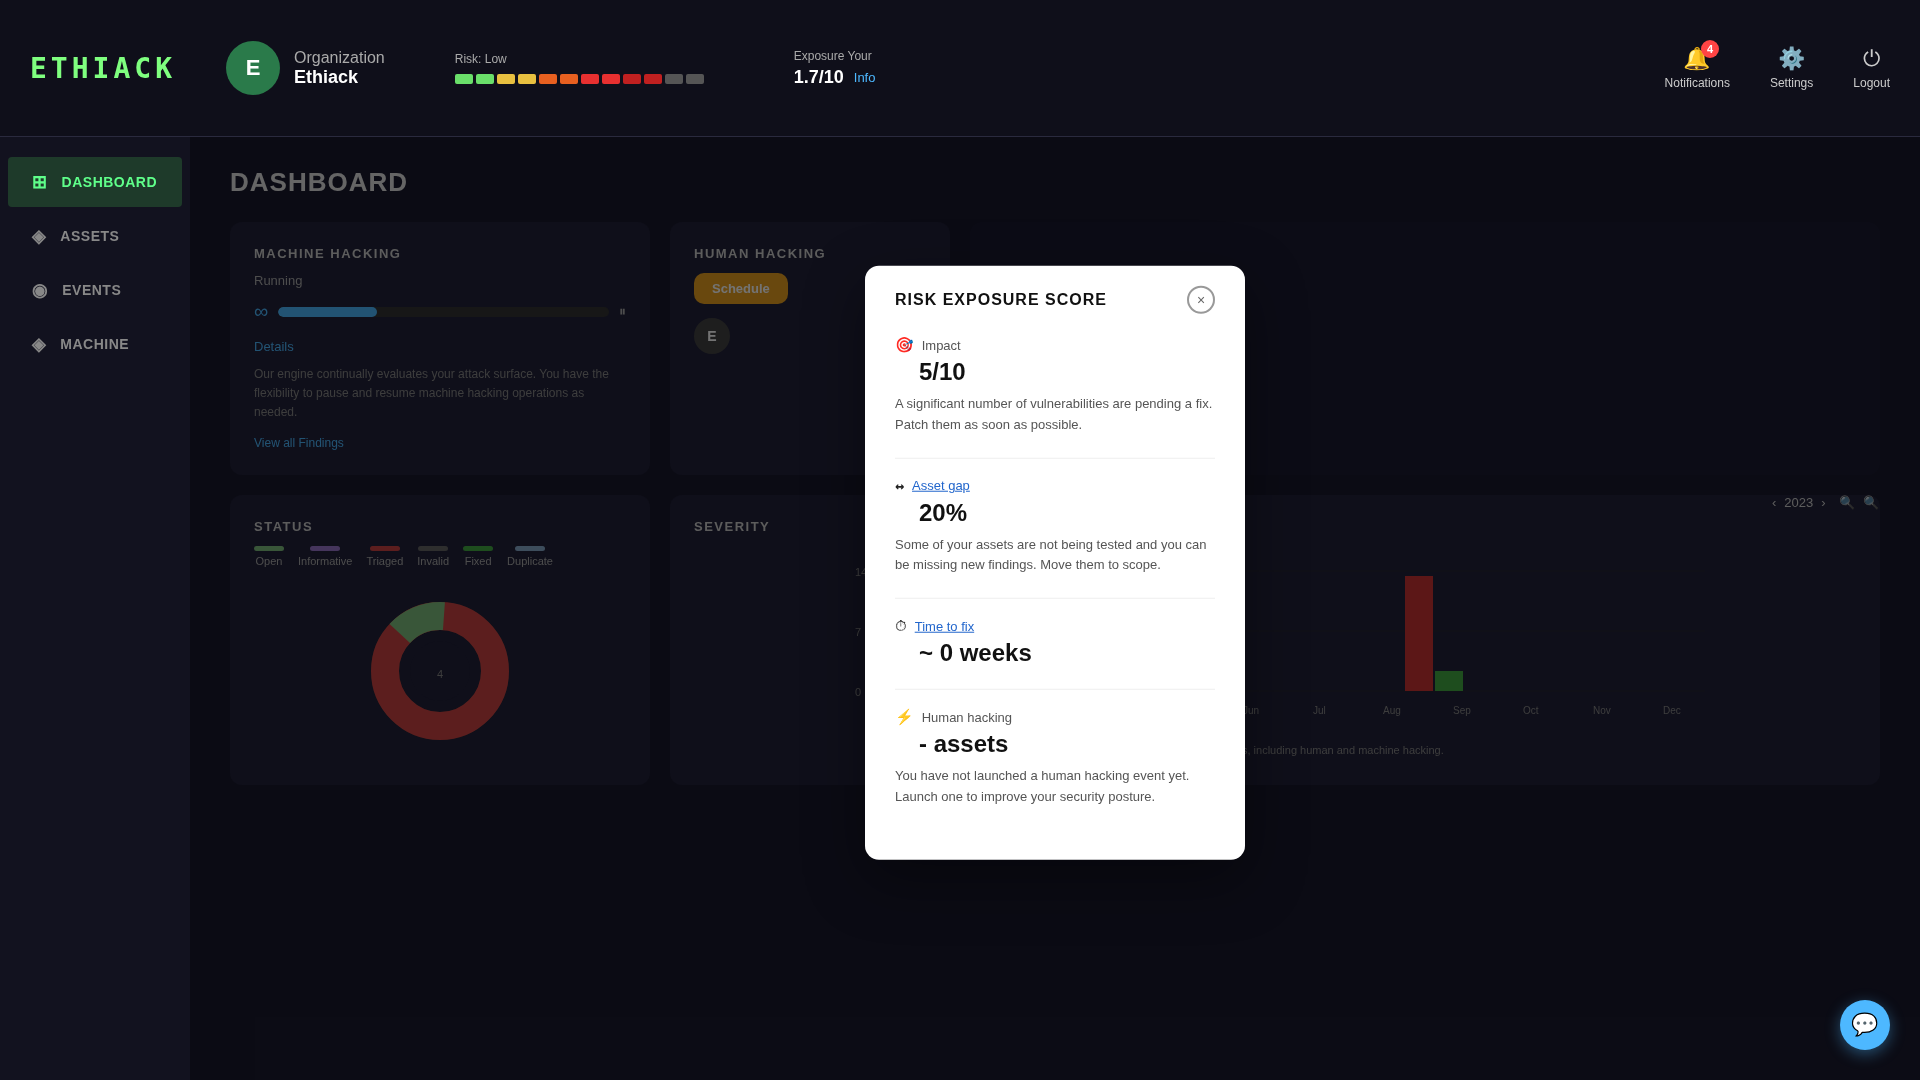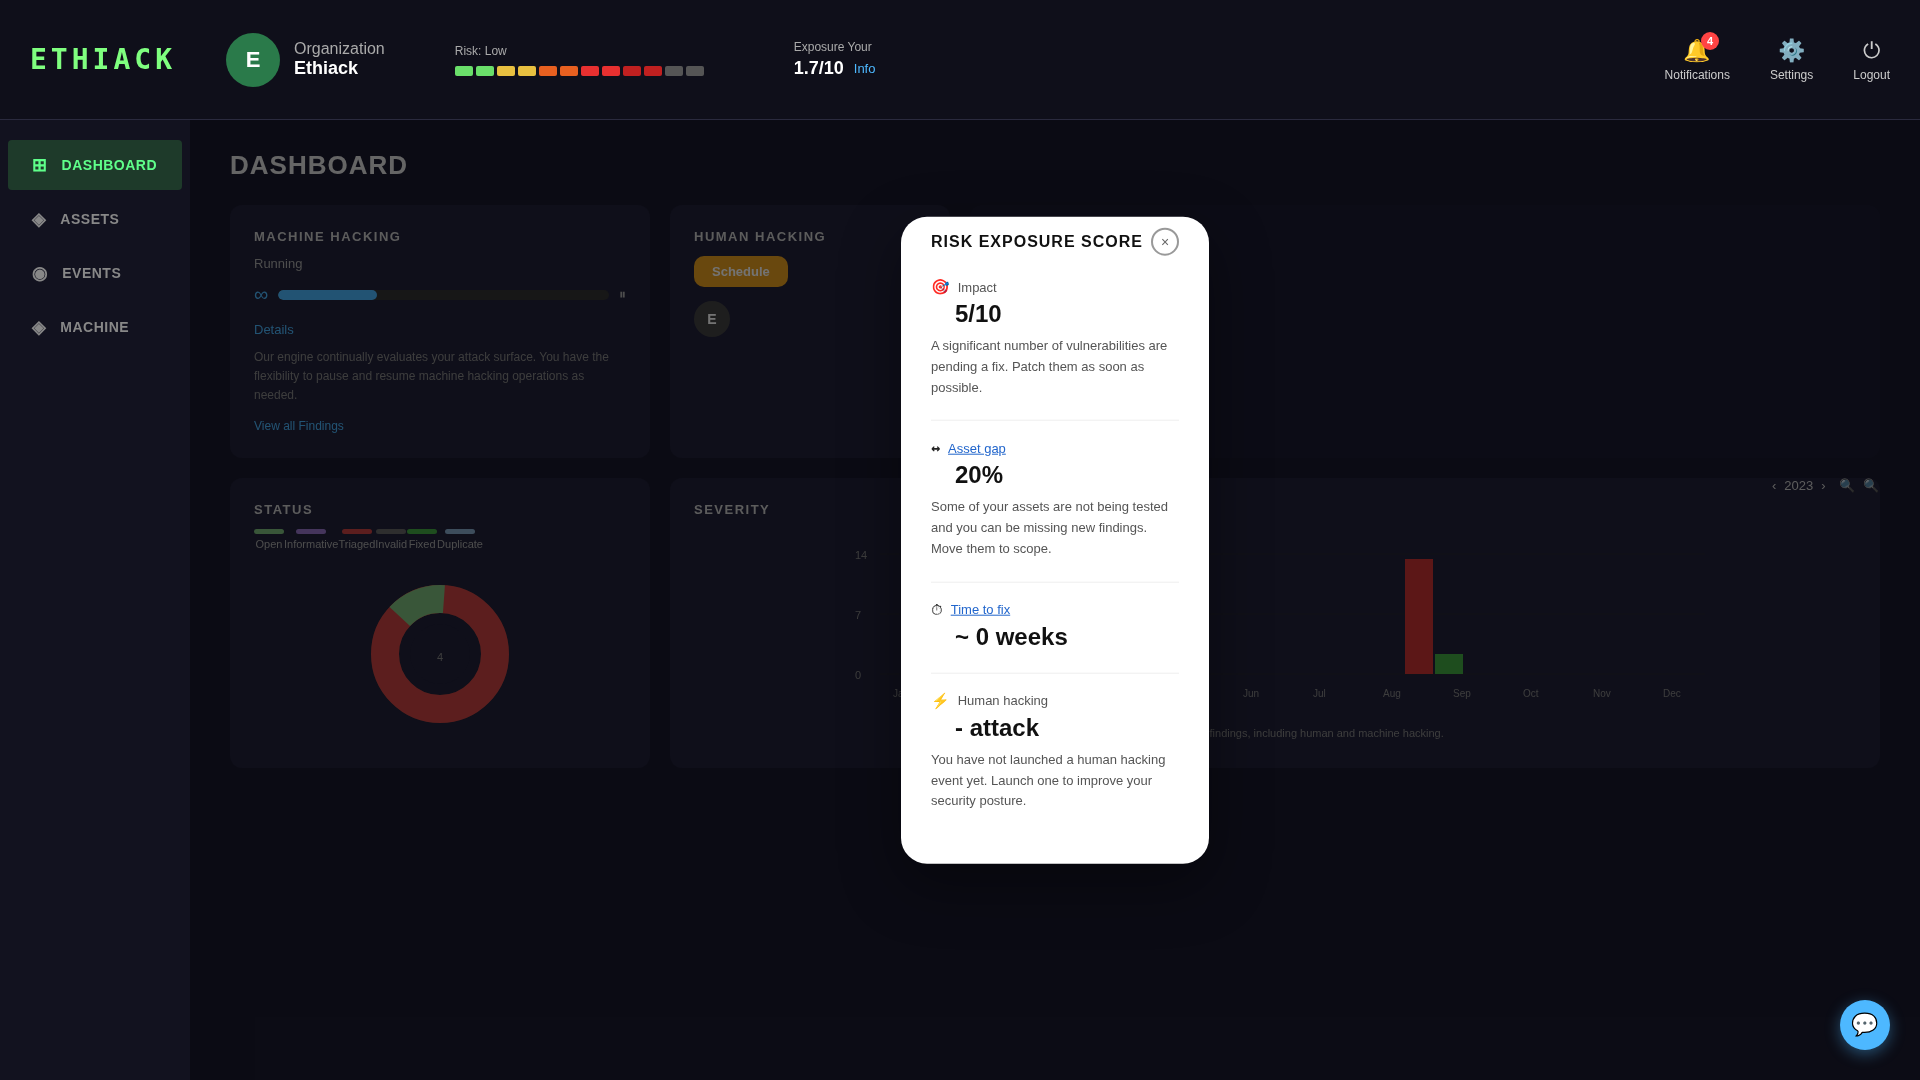--- a/index.html
+++ b/index.html
@@ -11,21 +11,21 @@
       height: 1080px;
       overflow: hidden;
       position: relative;
     }
 
     
     .navbar {
       display: flex;
       align-items: center;
       background: #0f0f1a;
-      height: 120px;
+      height: 137px;
       padding: 0 30px;
       border-bottom: 1px solid #2a2a3e;
       gap: 30px;
     }
     .logo {
       color: #7fff7f;
       font-size: 28px;
       font-weight: 900;
       letter-spacing: 4px;
       font-family: monospace;
@@ -250,20 +250,21 @@
       display: flex;
       align-items: center;
       justify-content: center;
       font-size: 14px;
       font-weight: bold;
     }
 
     
     .status-legend {
       display: flex;
+      gap: 14px;
       margin-bottom: 14px;
       flex-wrap: wrap;
     }
     .legend-item {
       display: flex;
       flex-direction: column;
       align-items: center;
       gap: 4px;
       font-size: 11px;
       color: #aaa;
@@ -300,23 +301,23 @@
     }
 
     
     .modal {
       position: absolute;
       top: 50%;
       left: 50%;
       transform: translate(-50%, -60%);
       background: #fff;
       color: #222;
-      border-radius: 26px;
-      width: 308px;
-      padding: 11px 30px 30px;
+      border-radius: 14px;
+      width: 380px;
+      padding: 20px 30px 30px;
       z-index: 20;
       box-shadow: 0 20px 60px rgba(0,0,0,0.4);
     }
     .modal-header {
       display: flex;
       justify-content: space-between;
       align-items: center;
       margin-bottom: 22px;
     }
     .modal-title {
@@ -634,21 +635,21 @@
         <div class="modal-section-value">~ 0 weeks</div>
       </div>
 
       <hr class="modal-divider">
 
       <div class="modal-section">
         <div class="modal-section-header">
           <span class="modal-section-icon">⚡</span>
           <span class="modal-section-label">Human hacking</span>
         </div>
-        <div class="modal-section-value">- attack</div>
+        <div class="modal-section-value">- assets</div>
         <div class="modal-section-desc">You have not launched a human hacking event yet. Launch one to improve your security posture.</div>
       </div>
     </div>
 
   </div>
 </div>
 
 <div class="chat-btn">
   <span>💬</span>
 </div>

